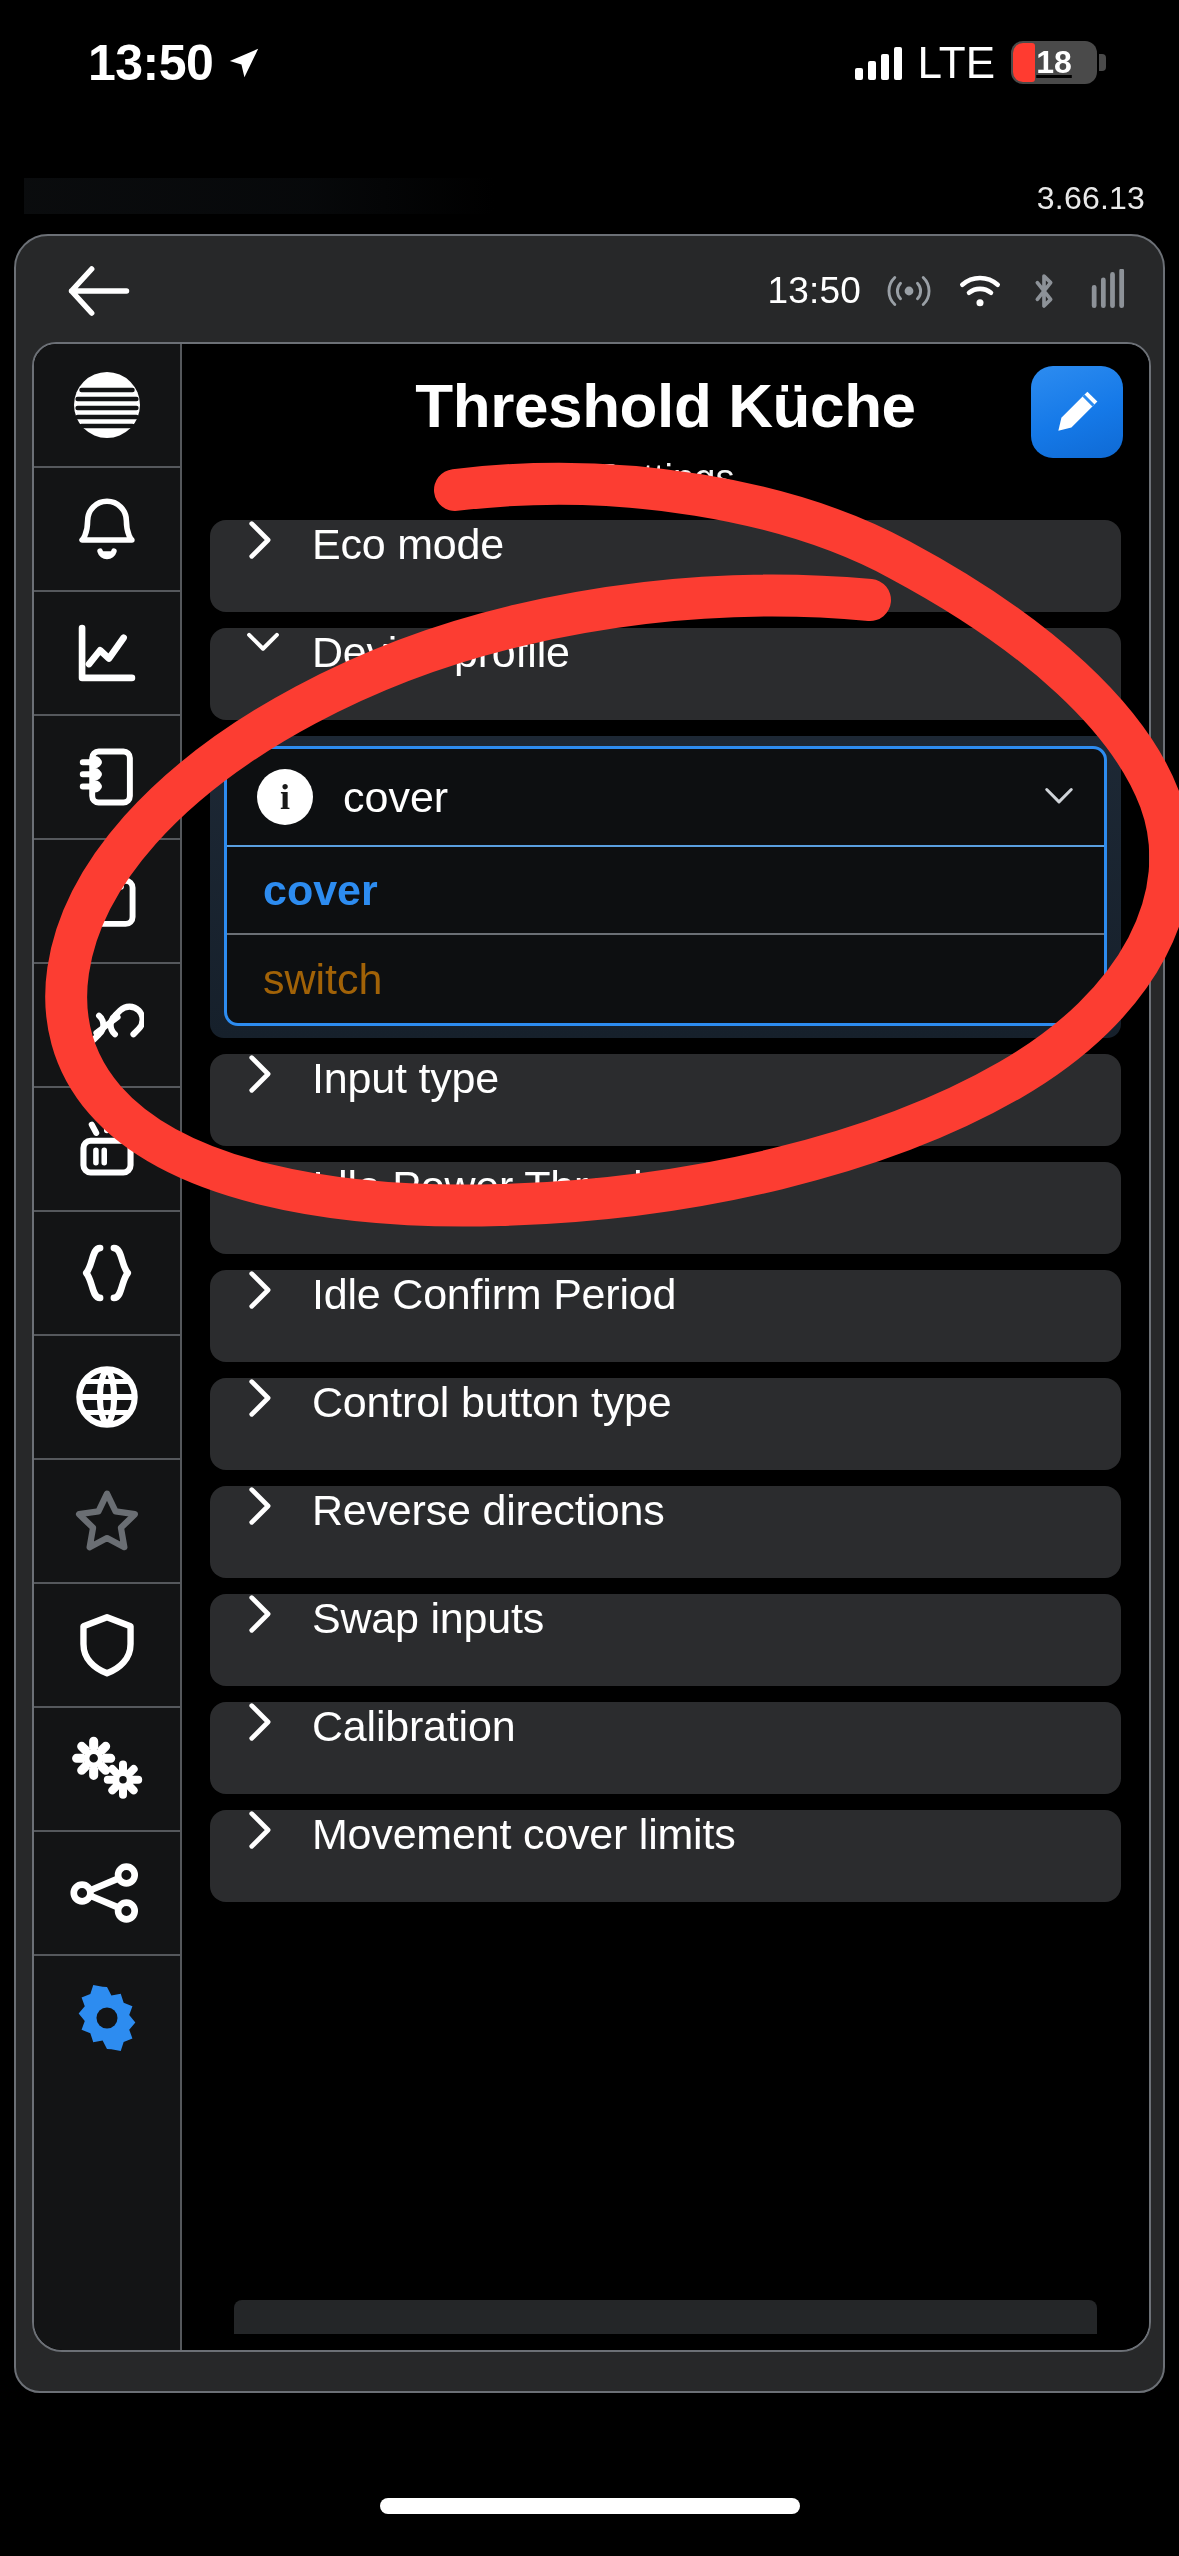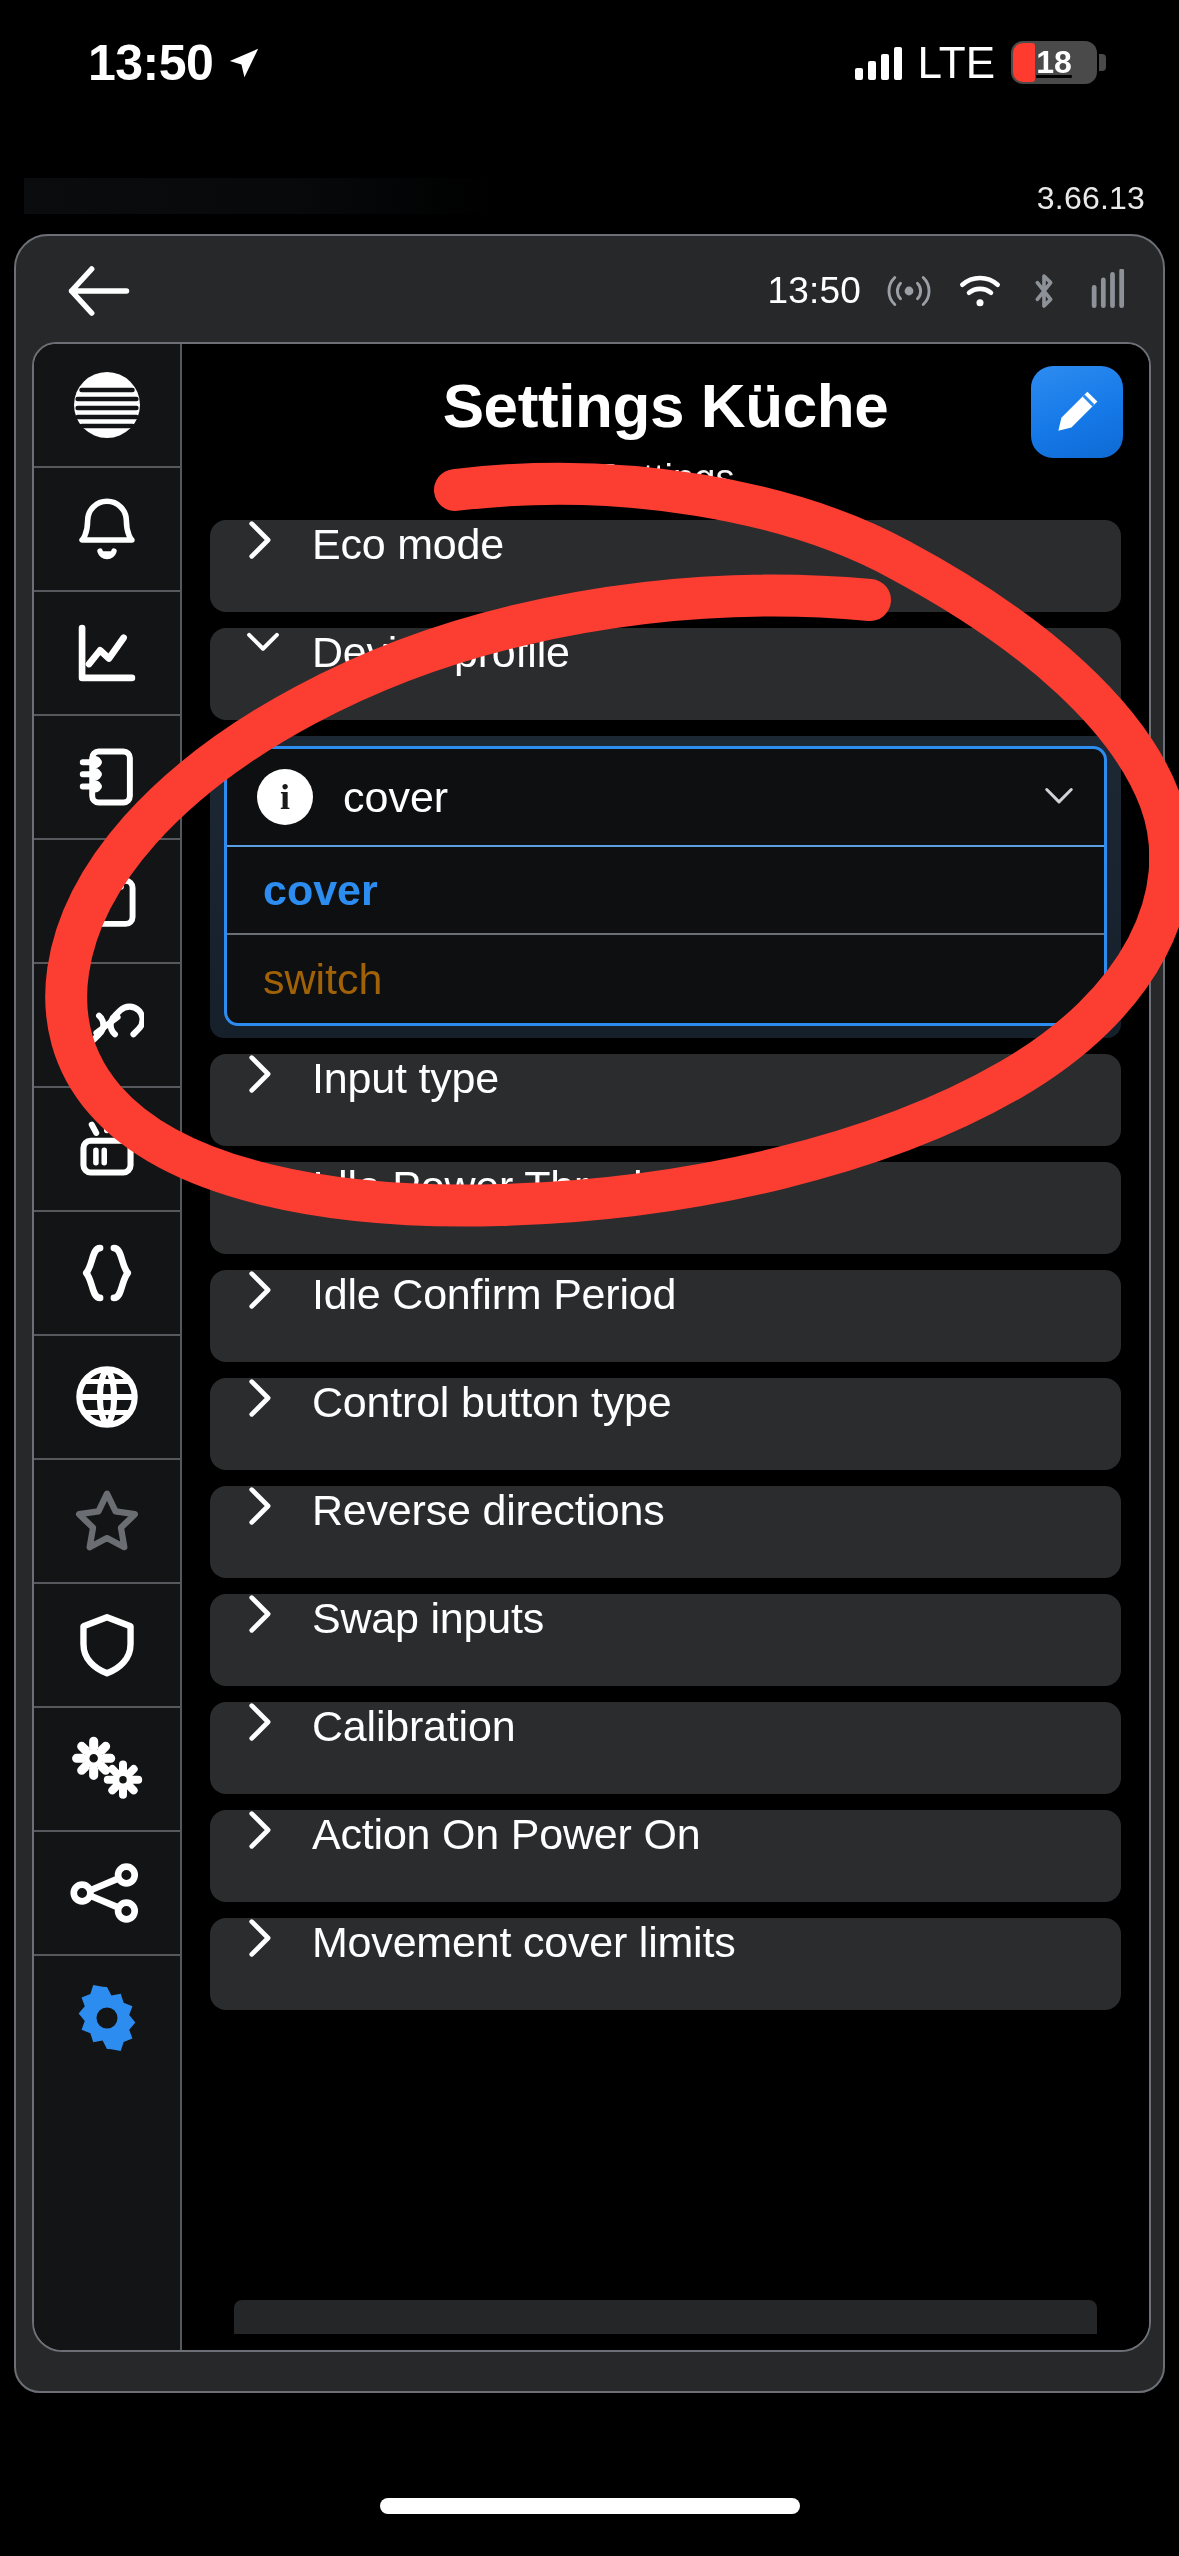--- a/index.html
+++ b/index.html
@@ -369,21 +369,21 @@
           <path d="M13 2.4l1.5 2.9 3.2-.6 1 3.1 3 1.2-1.1 3 2.1 2.5-2.1 2.5 1.1 3-3 1.2-1 3.1-3.2-.6L13 23.6l-1.5-2.9-3.2.6-1-3.1-3-1.2 1.1-3L3.3 11.5l2.1-2.5-1.1-3 3-1.2 1-3.1 3.2.6z" fill="#2d8cf0"></path>
           <circle cx="13" cy="13" r="3.6" fill="#131415"></circle>
         </svg>
       </div>
 
     </div>
 
     <div class="content">
 
       <div class="title-row">
-        <span class="page-title">Settings Küche</span>
+        <span class="page-title">Threshold Küche</span>
         <span class="edit-btn">
           <svg width="52" height="52" viewBox="0 0 24 24">
             <path d="M16.8 2.6l4.6 4.6-12 12-6 1.4 1.4-6z" fill="#fff"></path>
             <path d="M15 4.4l4.6 4.6" stroke="#2d8cf0" stroke-width="1.4"></path>
           </svg>
         </span>
       </div>
 
       <div class="subtitle">Settings</div>
 
@@ -483,28 +483,20 @@
 
         <div class="row">
           <span class="chev">
             <svg width="26" height="40" viewBox="0 0 14 22">
                 <path d="M3 2l9 9-9 9" stroke="#fff" stroke-width="2.6" fill="none" stroke-linecap="round" stroke-linejoin="round"></path>
               </svg>
           </span>
           <span>Calibration</span>
         </div>
 
-        <div class="row">
-          <span class="chev">
-            <svg width="26" height="40" viewBox="0 0 14 22">
-                <path d="M3 2l9 9-9 9" stroke="#fff" stroke-width="2.6" fill="none" stroke-linecap="round" stroke-linejoin="round"></path>
-              </svg>
-          </span>
-          <span>Action On Power On</span>
-        </div>
 
         <div class="row">
           <span class="chev">
             <svg width="26" height="40" viewBox="0 0 14 22">
                 <path d="M3 2l9 9-9 9" stroke="#fff" stroke-width="2.6" fill="none" stroke-linecap="round" stroke-linejoin="round"></path>
               </svg>
           </span>
           <span>Movement cover limits</span>
         </div>
 

